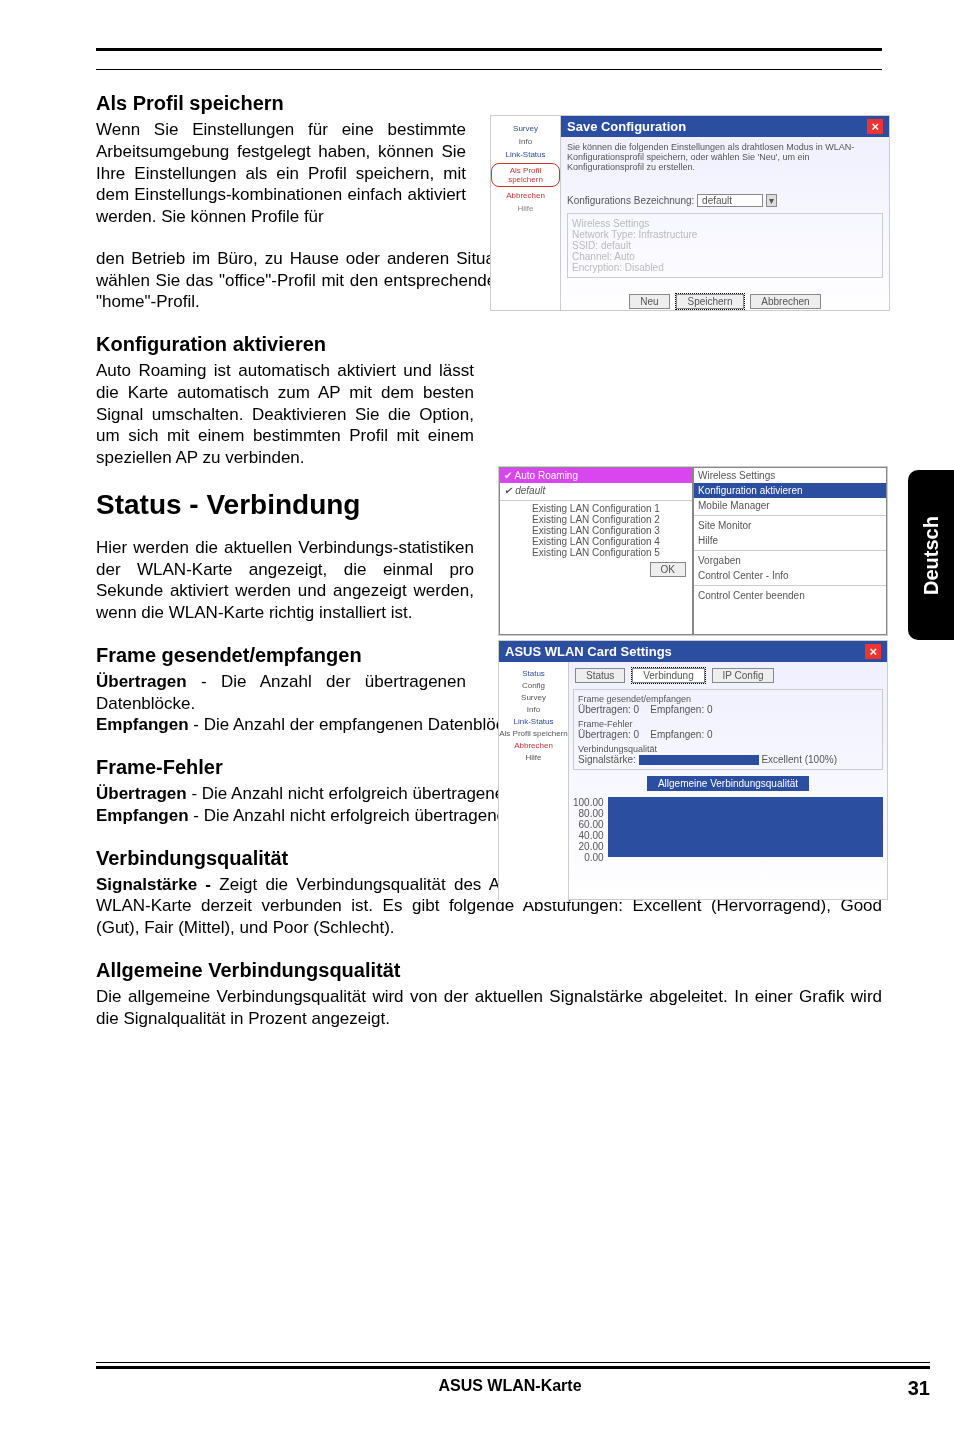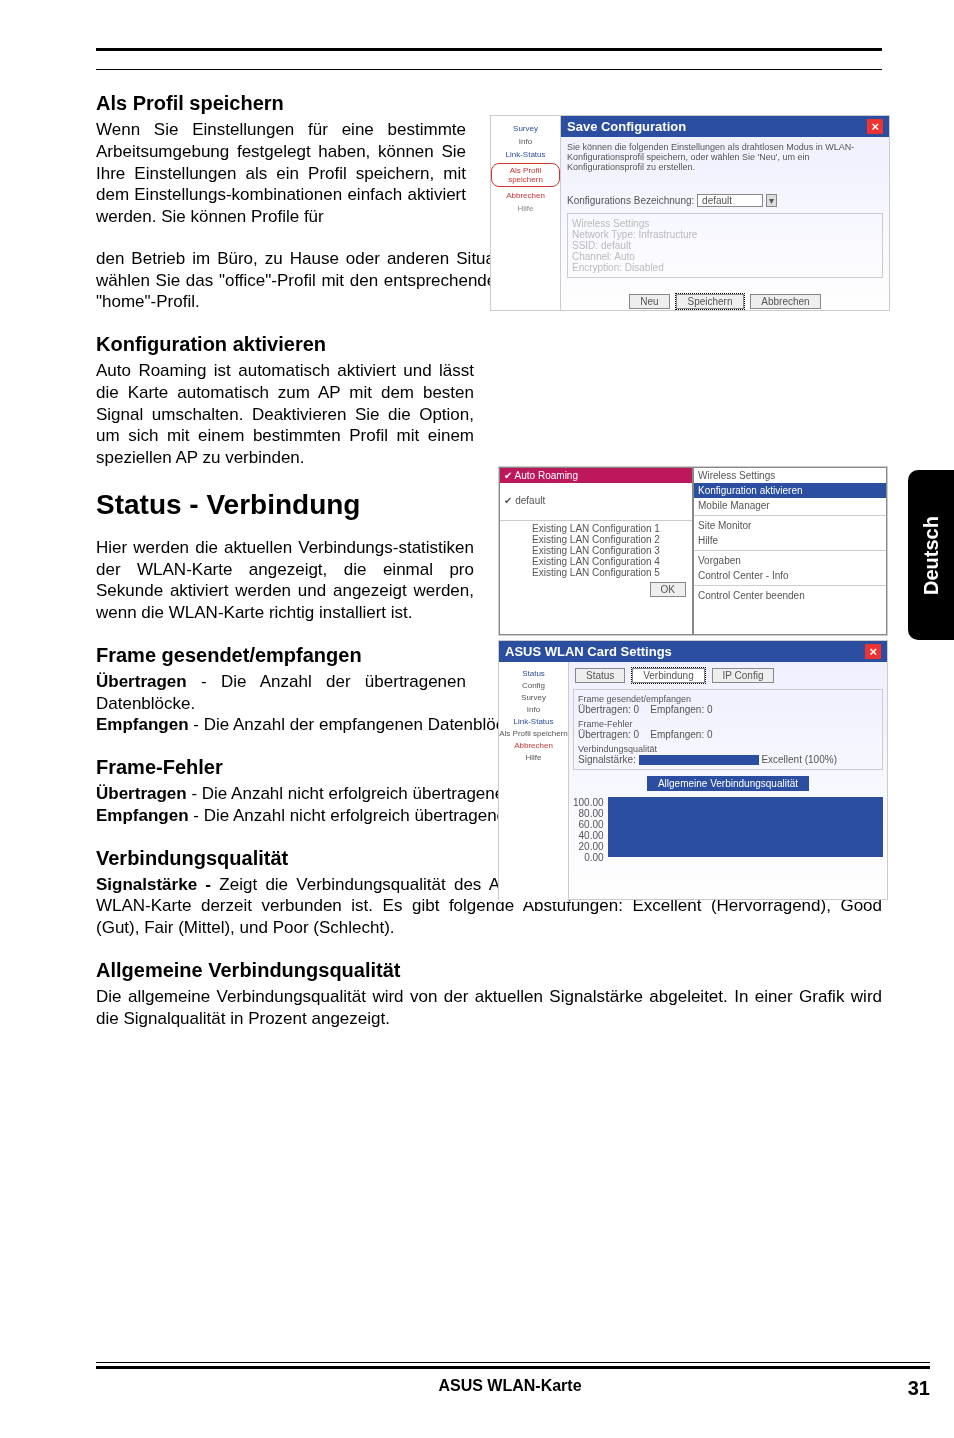--- a/index.html
+++ b/index.html
@@ -127,24 +127,24 @@
             </div>
           </div>
         </div>
       </div>
     </div>
   </div>
 
   <div class="figure-placeholder fig2">
     <div class="dlg" style="display:flex;">
       <div style="flex:1;border:1px solid #888;background:#fff;">
-        <div style="background:#be185d;color:#fff;padding:2px 4px;display:flex;justify-content:space-between;">
+        <div style="background:#d946ef;color:#fff;padding:2px 4px;display:flex;justify-content:space-between;">
           <span>✔ <span>Auto Roaming</span></span>
         </div>
-        <div style="padding:12px 4px;">✔ <span>default</span></div>
+        <div style="padding:2px 4px;font-style:italic;">✔ <span>default</span></div>
         <div style="border-top:1px solid #ccc;margin:2px 0;"></div>
         <div style="padding:0 4px;text-align:center;">
           <div>Existing LAN Configuration 1</div>
           <div>Existing LAN Configuration 2</div>
           <div>Existing LAN Configuration 3</div>
           <div>Existing LAN Configuration 4</div>
           <div>Existing LAN Configuration 5</div>
         </div>
         <div style="text-align:right;padding:2px 4px;"><span class="dlg-btn">OK</span></div>
       </div>

